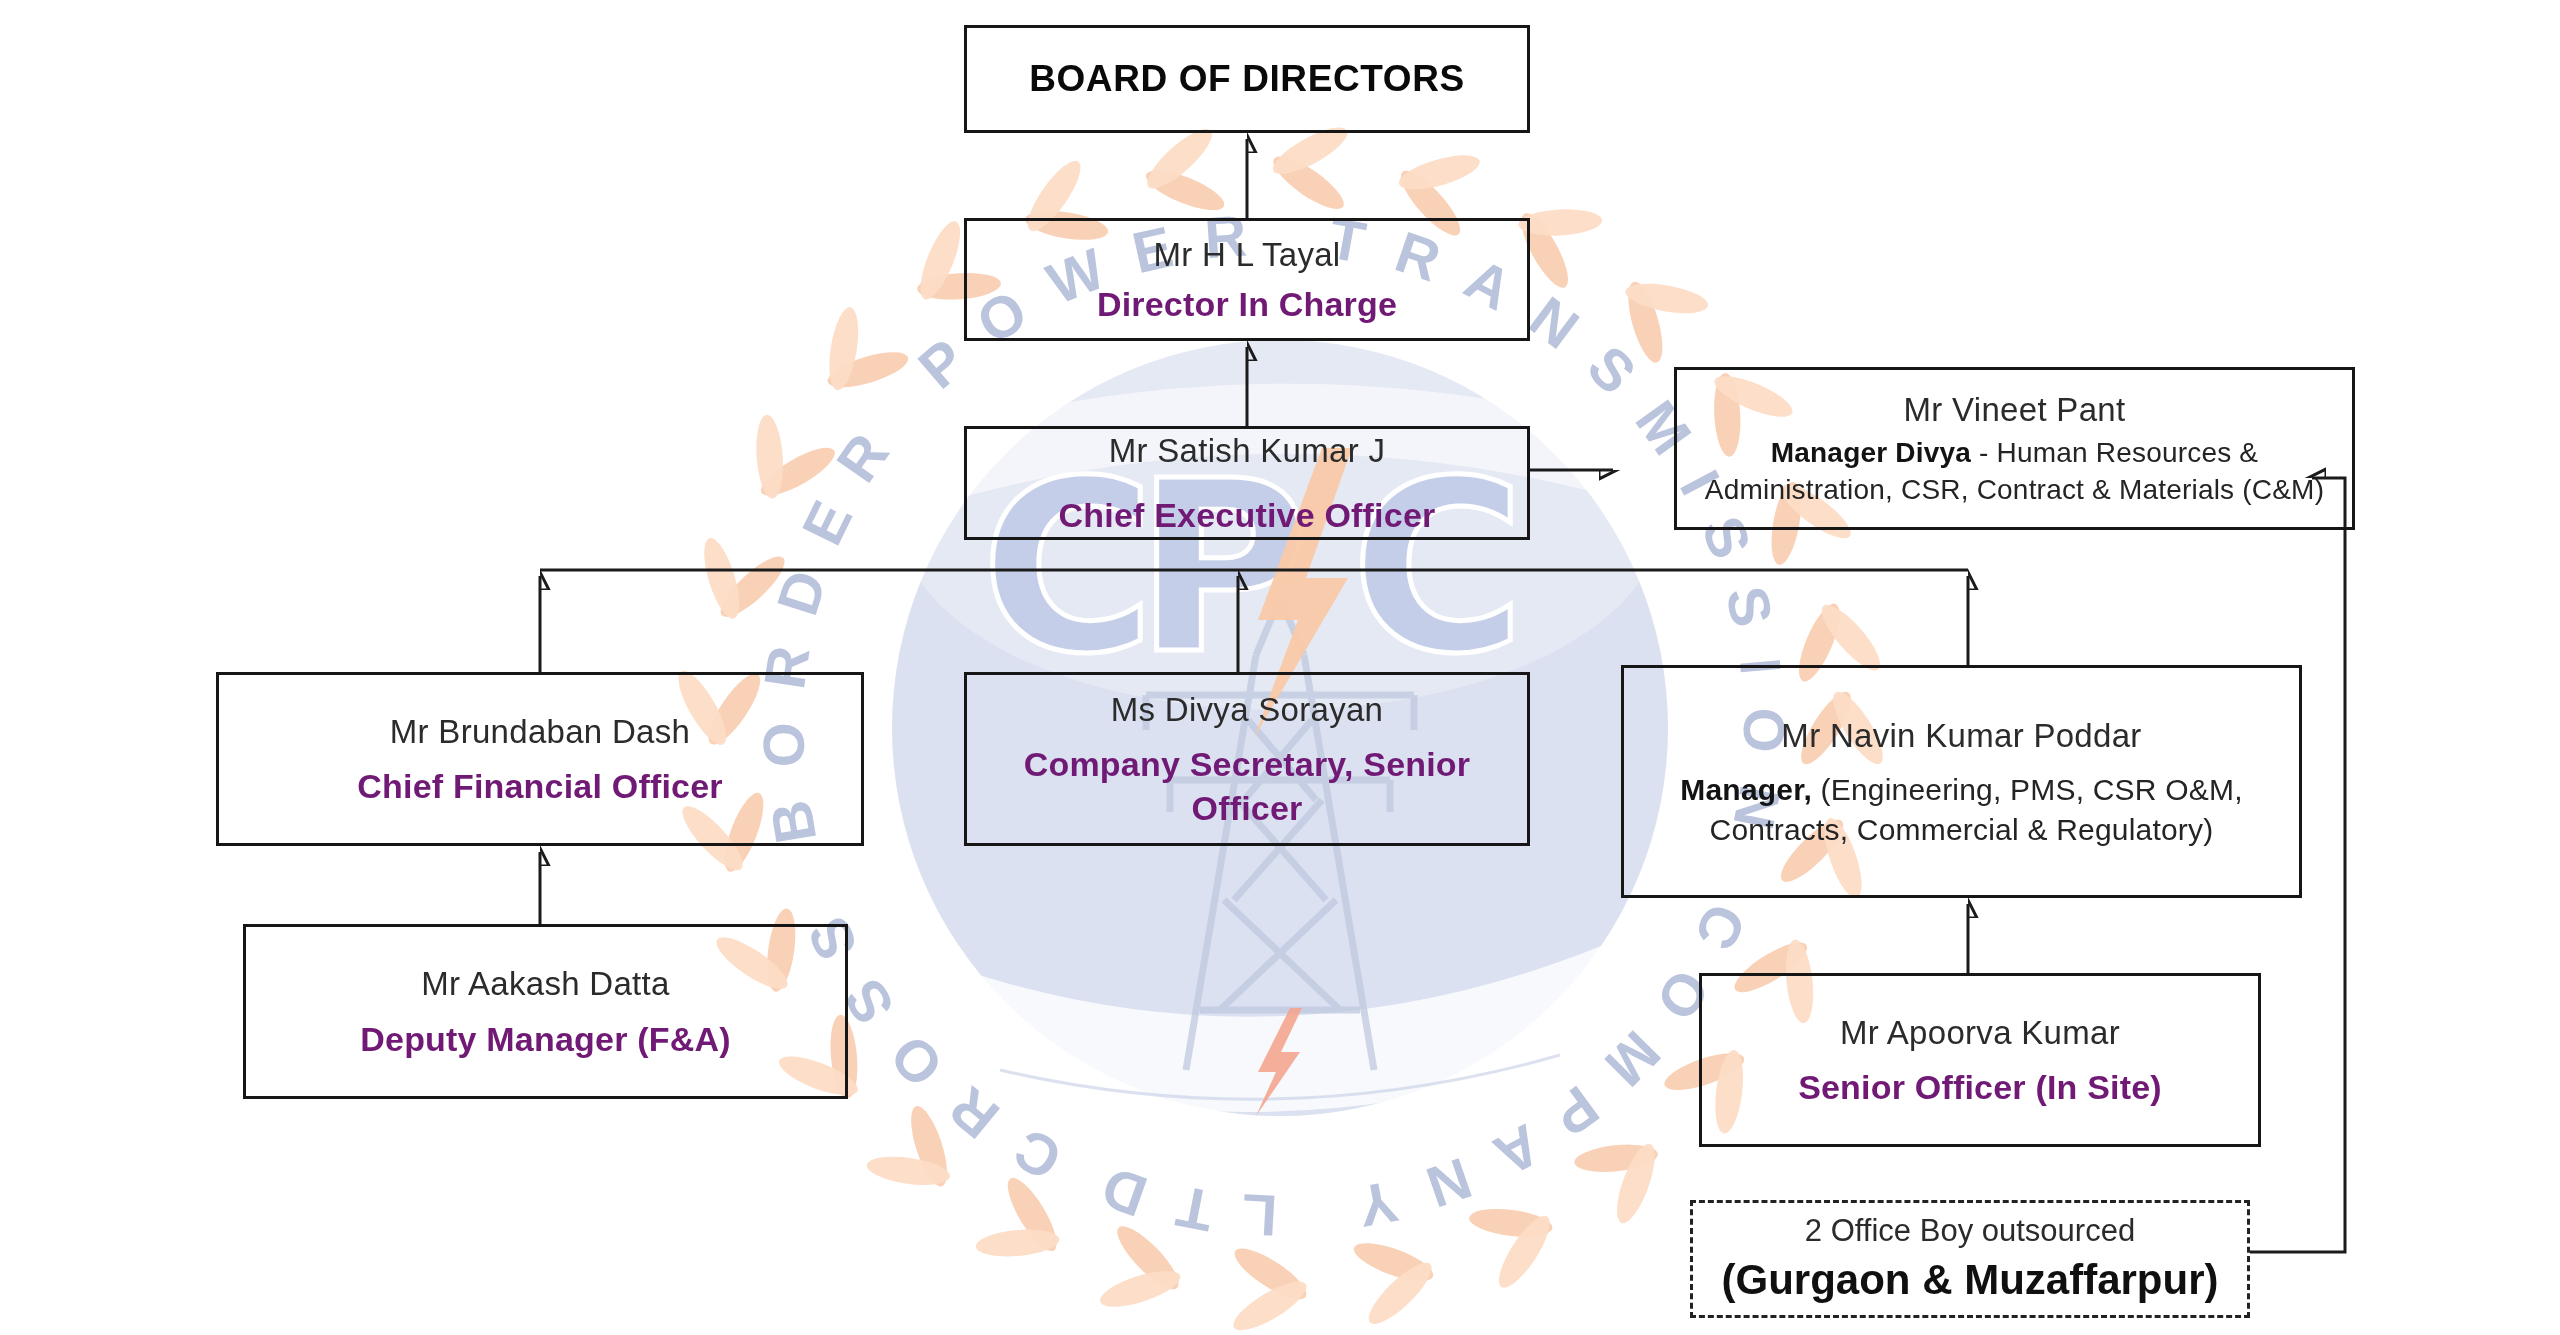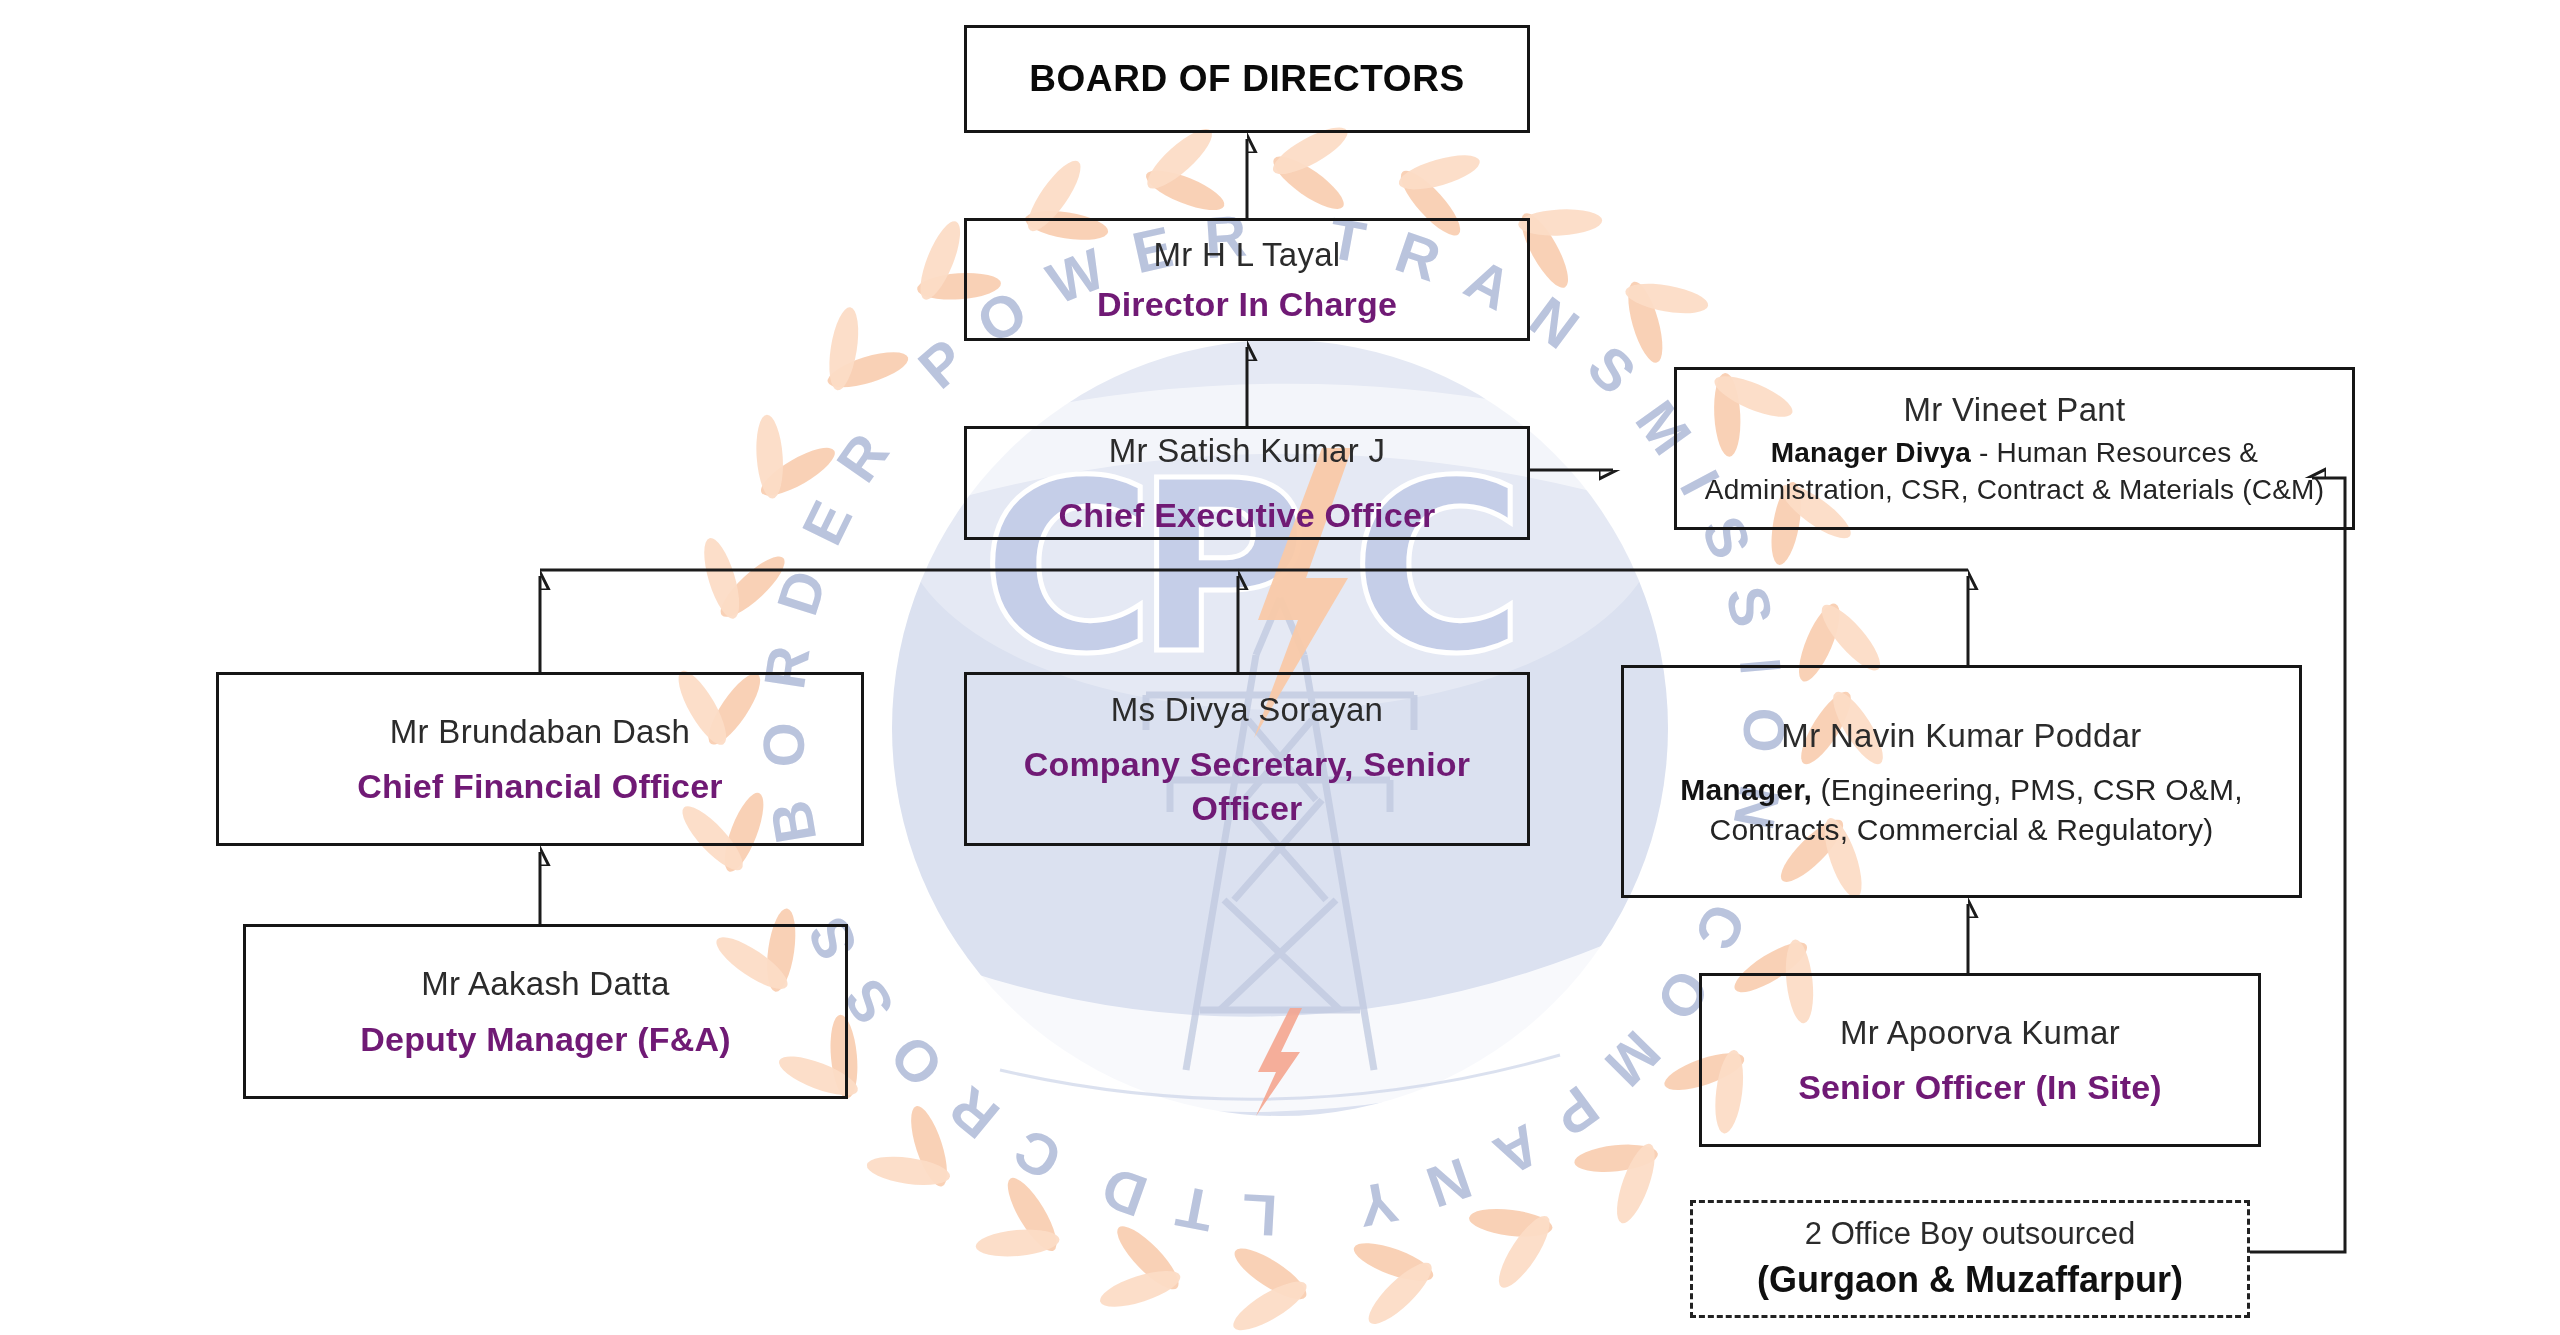--- a/index.html
+++ b/index.html
@@ -16,21 +16,21 @@
         text-align:center;color:#1d1d1d;}
   .node.dashed{border:3px dashed #222;}
   .name{font-size:33px;font-weight:400;color:#2b2b2b;line-height:1.35;letter-spacing:.3px;}
   .role{font-size:34px;font-weight:700;color:#701a75;line-height:1.3;margin-top:10px;letter-spacing:.2px;}
   .board-title{font-size:37px;font-weight:800;color:#0a0a0a;letter-spacing:.6px;}
   .sub{font-weight:400;color:#242424;line-height:1.32;letter-spacing:.2px;}
   .sub b{color:#131313;}
   #node-hr-head .sub{font-size:28px;margin-top:2px;padding:0 14px;}
   #node-manager .sub{font-size:30px;margin-top:12px;padding:0 20px;}
   #node-office-boys .l1{font-size:31px;font-weight:400;color:#2b2b2b;line-height:1.3;}
-  #node-office-boys .l2{font-size:36px;font-weight:700;color:#101010;line-height:1.3;margin-top:2px;}
+  #node-office-boys .l2{font-size:42px;font-weight:700;color:#101010;line-height:1.3;margin-top:2px;}
 </style>
 </head>
 <body>
 
 <div id="canvas">
 
   <svg id="watermark" viewBox="0 0 2560 1335" aria-hidden="true">
     <g id="wreath">
         <ellipse cx="1826" cy="728" rx="42" ry="13" fill="#f9cfb2" opacity="0.95" transform="rotate(122 1826 728)"></ellipse>
         <ellipse cx="1858" cy="728" rx="42" ry="13" fill="#fcdcc6" opacity="0.95" transform="rotate(58 1858 728)"></ellipse>

